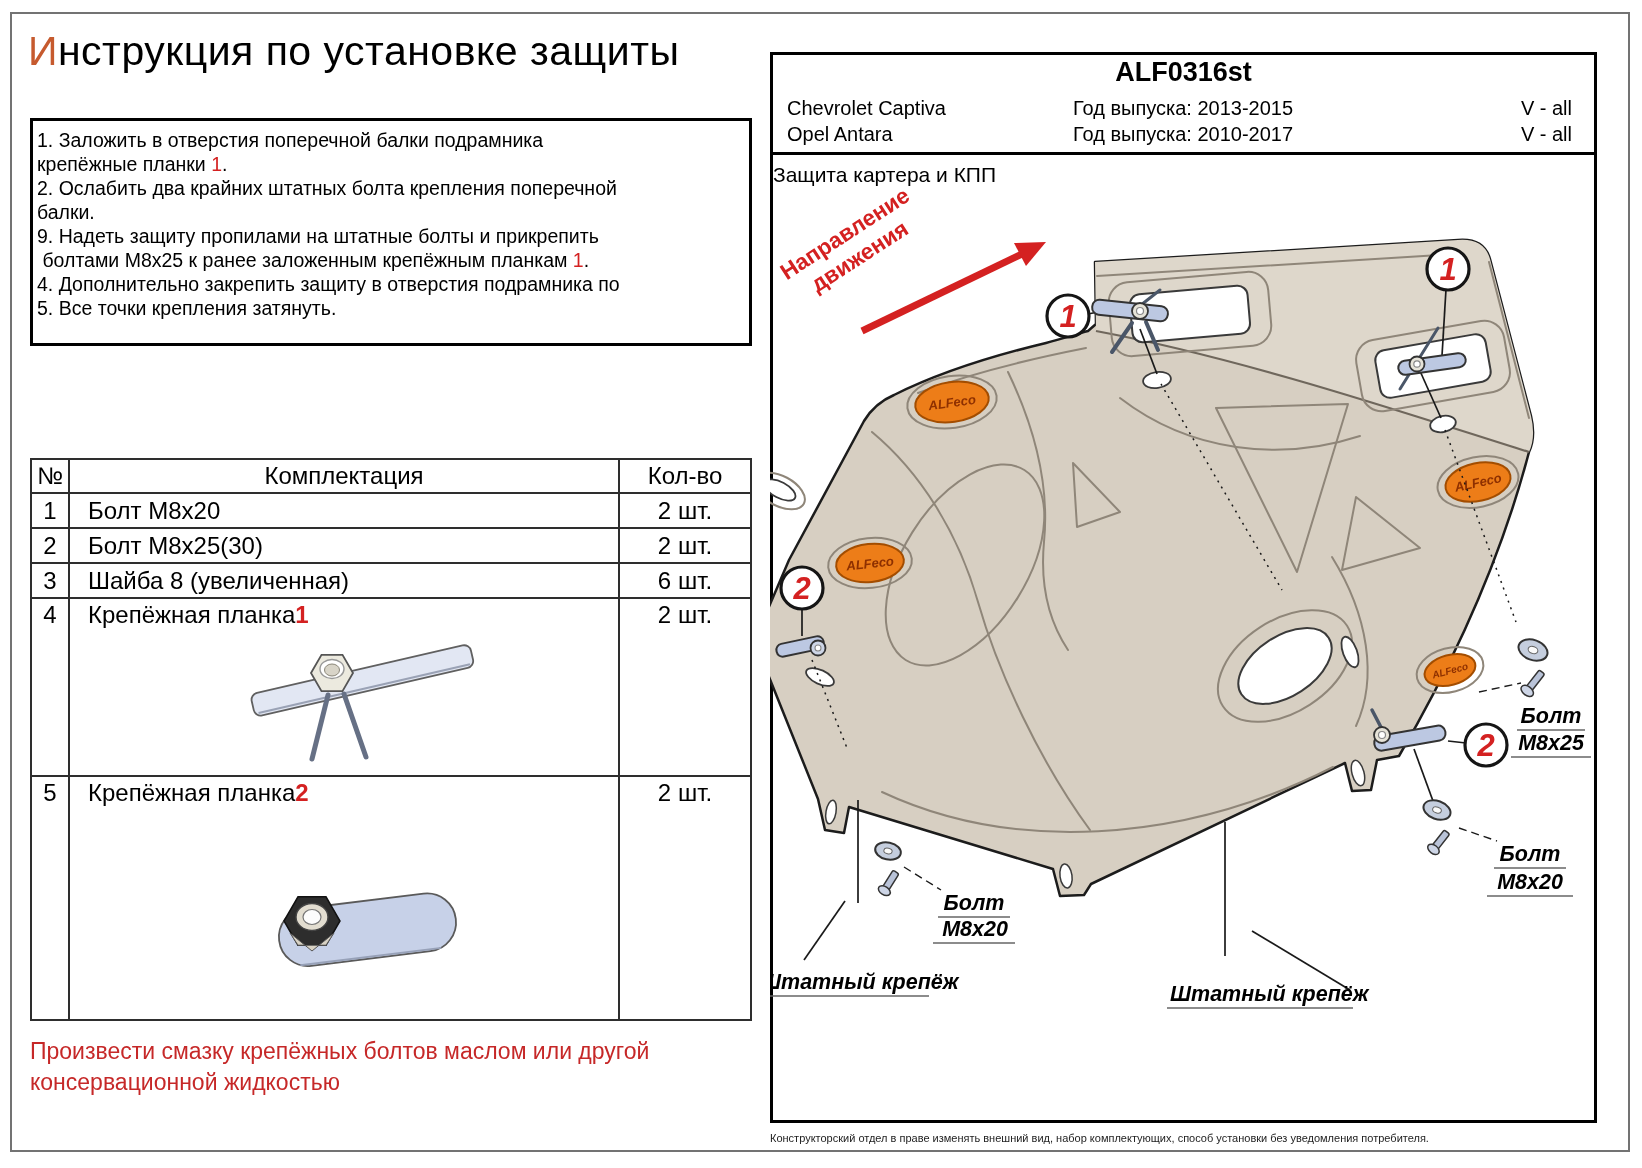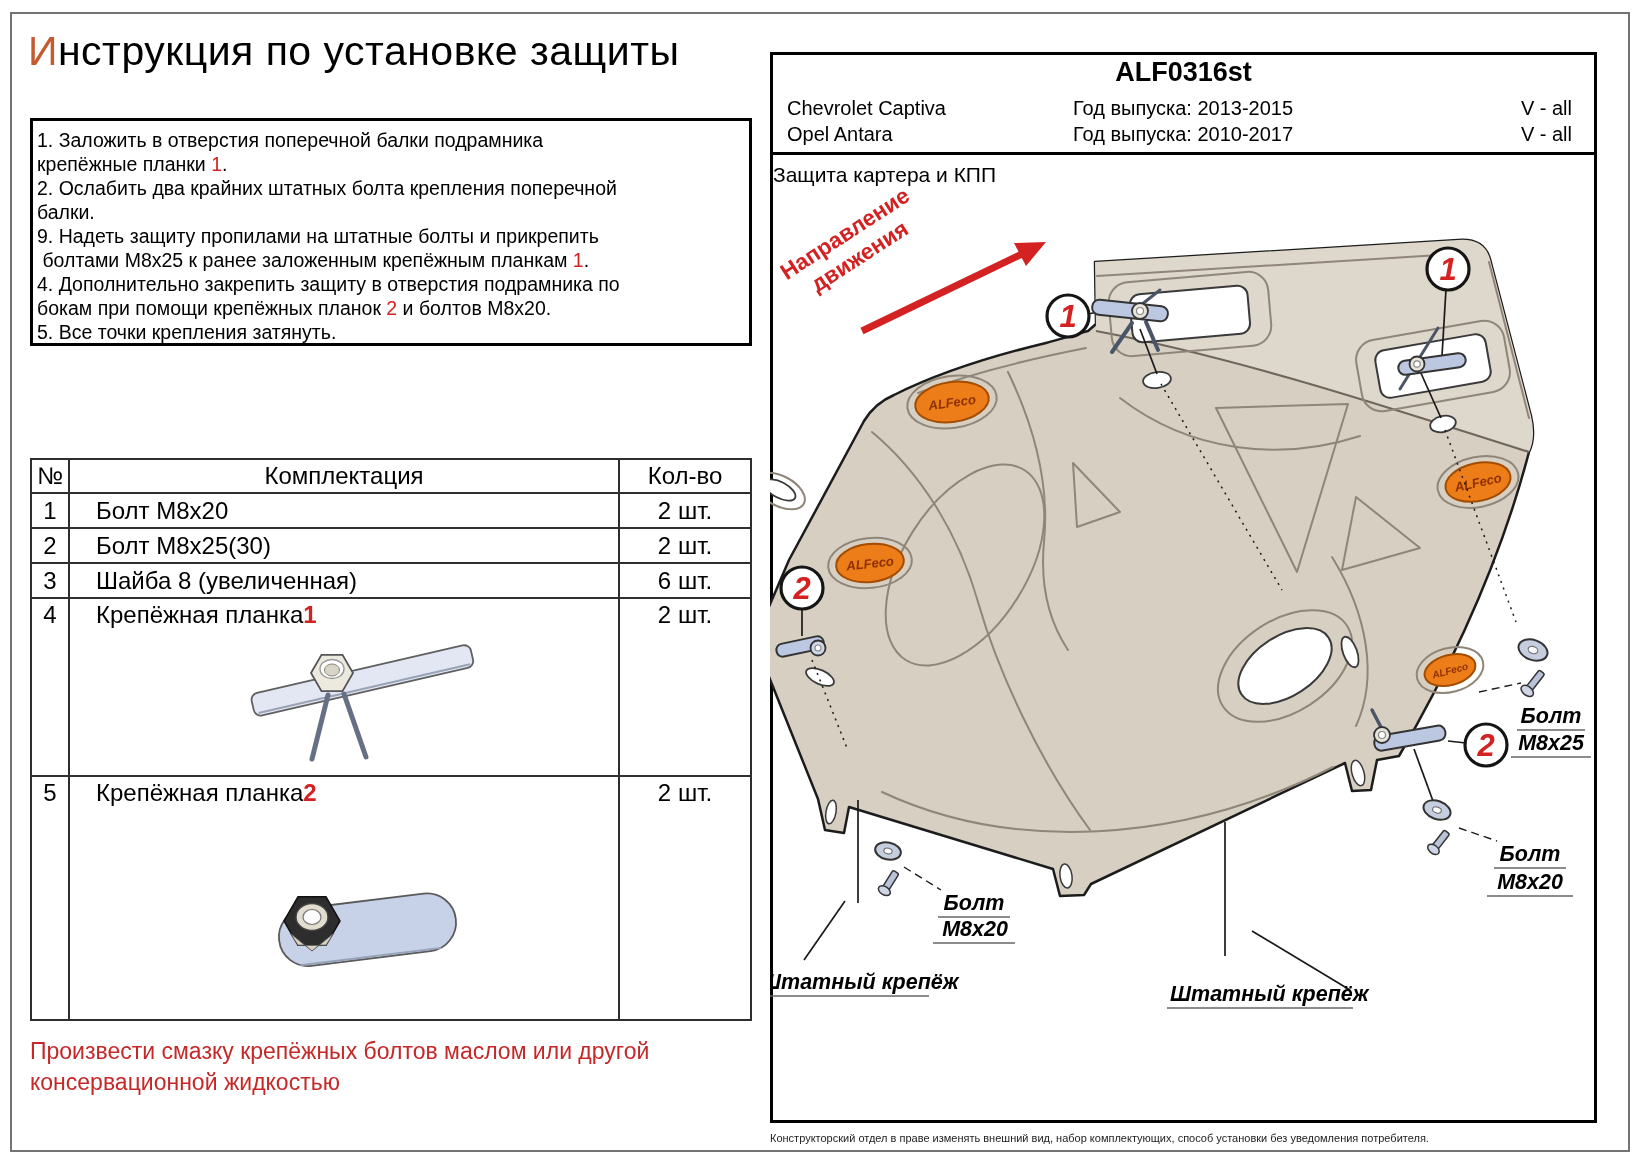--- a/index.html
+++ b/index.html
@@ -14,21 +14,21 @@
         border:3px solid #000;padding:7px 10px 2px 4px;font-size:19.5px;line-height:24px;margin-top:16px;}
   .instr-line{white-space:pre-wrap;}
   .red{color:#d42121;}
   .redb{color:#d42121;font-weight:bold;}
   
   .ptable{position:absolute;left:30px;top:458px;width:722px;display:grid;
         grid-template-columns:36px 548px 130px;grid-template-rows:32px 33px 33px 33px 176px 242px;
         gap:2px;border:2px solid #2e2e2e;background:#2e2e2e;}
   .ptable .cell{background:#fff;font-size:24px;display:flex;align-items:center;position:relative;}
   .ptable .c-num{justify-content:center;}
-  .ptable .c-name{padding-left:26px;}
+  .ptable .c-name{padding-left:18px;}
   .ptable .c-qty{justify-content:center;}
   .ptable .hdr{justify-content:center;padding-left:0;}
   .ptable .tall{align-items:flex-start;padding-top:2px;}
   .bracket-art{position:absolute;pointer-events:none;}
   .lube-note{position:absolute;left:30px;top:1036px;width:722px;
         font-size:23px;line-height:31px;color:#c62828;}
   
   .product-box{position:absolute;left:770px;top:52px;width:827px;height:1071px;border:3px solid #000;}
   .product-code{position:absolute;left:0;right:0;top:2px;text-align:center;font-size:27px;font-weight:bold;}
   .veh-row{position:absolute;left:14px;right:14px;height:26px;font-size:20px;}
@@ -62,21 +62,20 @@
   <div class="title"><span class="first">И</span><span>нструкция по установке защиты</span></div>
 
   <div class="instr-box" id="instrBox">
       <div class="instr-line"><span>1. Заложить в отверстия поперечной балки подрамника</span></div>
       <div class="instr-line"><span>крепёжные планки </span><span class="red">1</span><span>.</span></div>
       <div class="instr-line"><span>2. Ослабить два крайних штатных болта крепления поперечной</span></div>
       <div class="instr-line"><span>балки.</span></div>
       <div class="instr-line"><span>9. Надеть защиту пропилами на штатные болты и прикрепить</span></div>
       <div class="instr-line"><span> болтами М8х25 к ранее заложенным крепёжным планкам </span><span class="red">1</span><span>.</span></div>
       <div class="instr-line"><span>4. Дополнительно закрепить защиту в отверстия подрамника по</span></div>
-      <div class="instr-line"><span>бокам при помощи крепёжных планок </span><span class="red">2</span><span> и болтов М8х20.</span></div>
       <div class="instr-line"><span>5. Все точки крепления затянуть.</span></div>
     </div>
 
   <div class="ptable" id="partsTable">
       <div class="cell c-num hdr">№</div>
       <div class="cell c-name hdr">Комплектация</div>
       <div class="cell c-qty hdr">Кол-во</div>
       <div class="cell c-num">1</div>
       <div class="cell c-name">
         <span>Болт М8х20</span>

